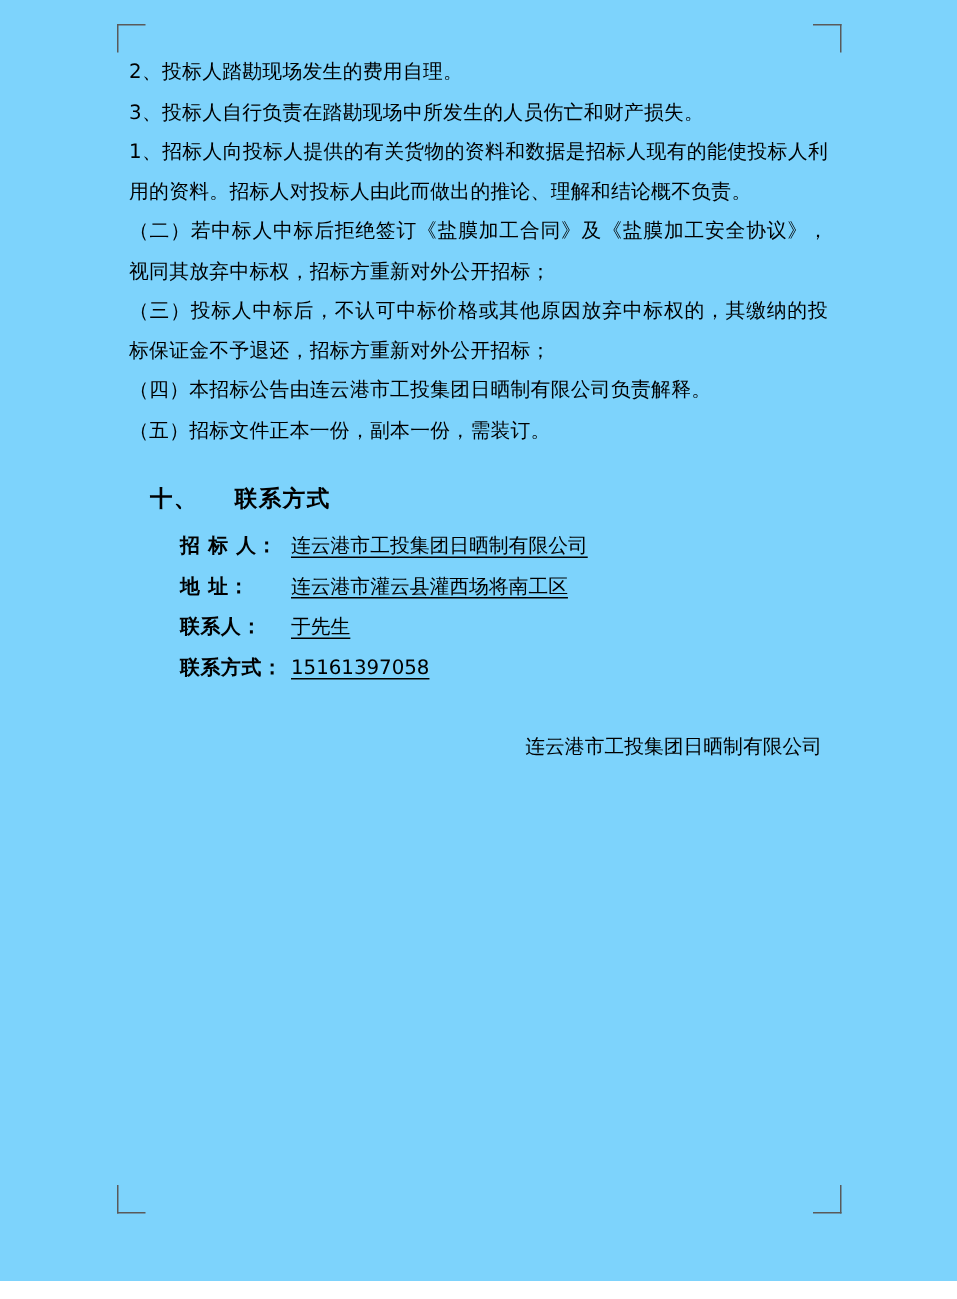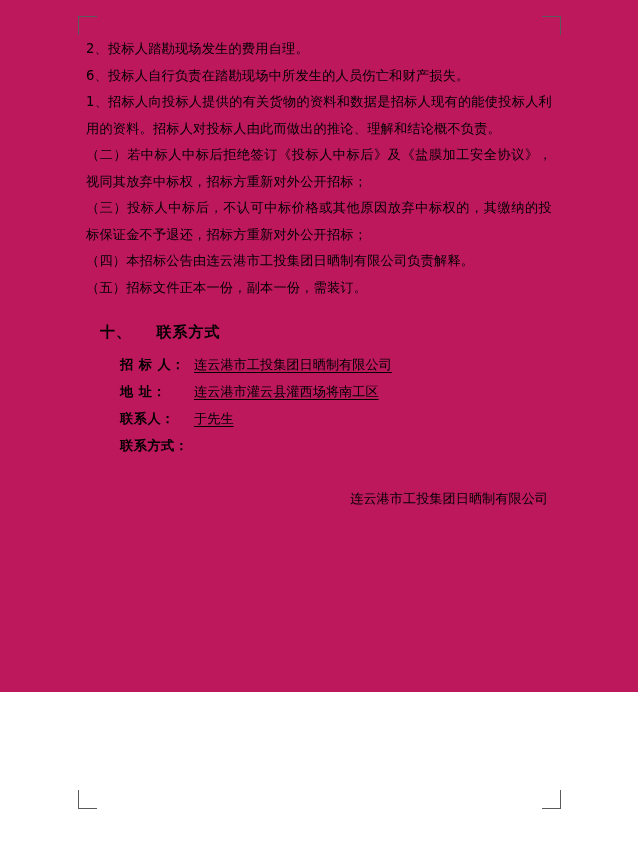--- a/index.html
+++ b/index.html
@@ -13,22 +13,22 @@
     position: relative;
     font-family: "DejaVu Sans", "Liberation Sans", sans-serif;
     color: #000000;
     overflow: hidden;
   }
 
   .page {
     position: absolute;
     left: 0; top: 0;
     width: 638px;
-    height: 692px;
-    background: #be185d;
+    height: 854px;
+    background: #7dd3fc;
   }
 
   
   .crop {
     position: absolute;
     width: 18px;
     height: 18px;
   }
   .crop.tl { left: 78px;  top: 16px;  border-left: 1px solid #5a5a5a; border-top: 1px solid #5a5a5a; }
   .crop.tr { left: 542px; top: 16px;  border-right: 1px solid #5a5a5a; border-top: 1px solid #5a5a5a; }
@@ -101,23 +101,23 @@
 <div class="page">
 
   <div class="crop tl"></div>
   <div class="crop tr"></div>
   <div class="crop bl"></div>
   <div class="crop br"></div>
 
   <div class="content">
 
     <p class="para">2、投标人踏勘现场发生的费用自理。</p>
-    <p class="para">6、投标人自行负责在踏勘现场中所发生的人员伤亡和财产损失。</p>
+    <p class="para">3、投标人自行负责在踏勘现场中所发生的人员伤亡和财产损失。</p>
     <p class="para">1、招标人向投标人提供的有关货物的资料和数据是招标人现有的能使投标人利用的资料。招标人对投标人由此而做出的推论、理解和结论概不负责。</p>
-    <p class="para">（二）若中标人中标后拒绝签订《投标人中标后》及《盐膜加工安全协议》，视同其放弃中标权，招标方重新对外公开招标；</p>
+    <p class="para">（二）若中标人中标后拒绝签订《盐膜加工合同》及《盐膜加工安全协议》，视同其放弃中标权，招标方重新对外公开招标；</p>
     <p class="para">（三）投标人中标后，不认可中标价格或其他原因放弃中标权的，其缴纳的投标保证金不予退还，招标方重新对外公开招标；</p>
     <p class="para">（四）本招标公告由连云港市工投集团日晒制有限公司负责解释。</p>
     <p class="para">（五）招标文件正本一份，副本一份，需装订。</p>
 
     <div class="section-title">
       <span>十、</span>
       <span style="display:inline-block;width:12px"></span>
       <span>联系方式</span>
     </div>
 
@@ -129,20 +129,21 @@
       <div class="contact-row">
         <span class="contact-label">地    址：</span>
         <span class="contact-value">连云港市灌云县灌西场将南工区</span>
       </div>
       <div class="contact-row">
         <span class="contact-label">联系人：</span>
         <span class="contact-value">于先生</span>
       </div>
       <div class="contact-row">
         <span class="contact-label">联系方式：</span>
+        <span class="contact-value">15161397058</span>
       </div>
     </div>
 
     <div class="signature">
       <div>连云港市工投集团日晒制有限公司</div>
     </div>
 
   </div>
 </div>
 

